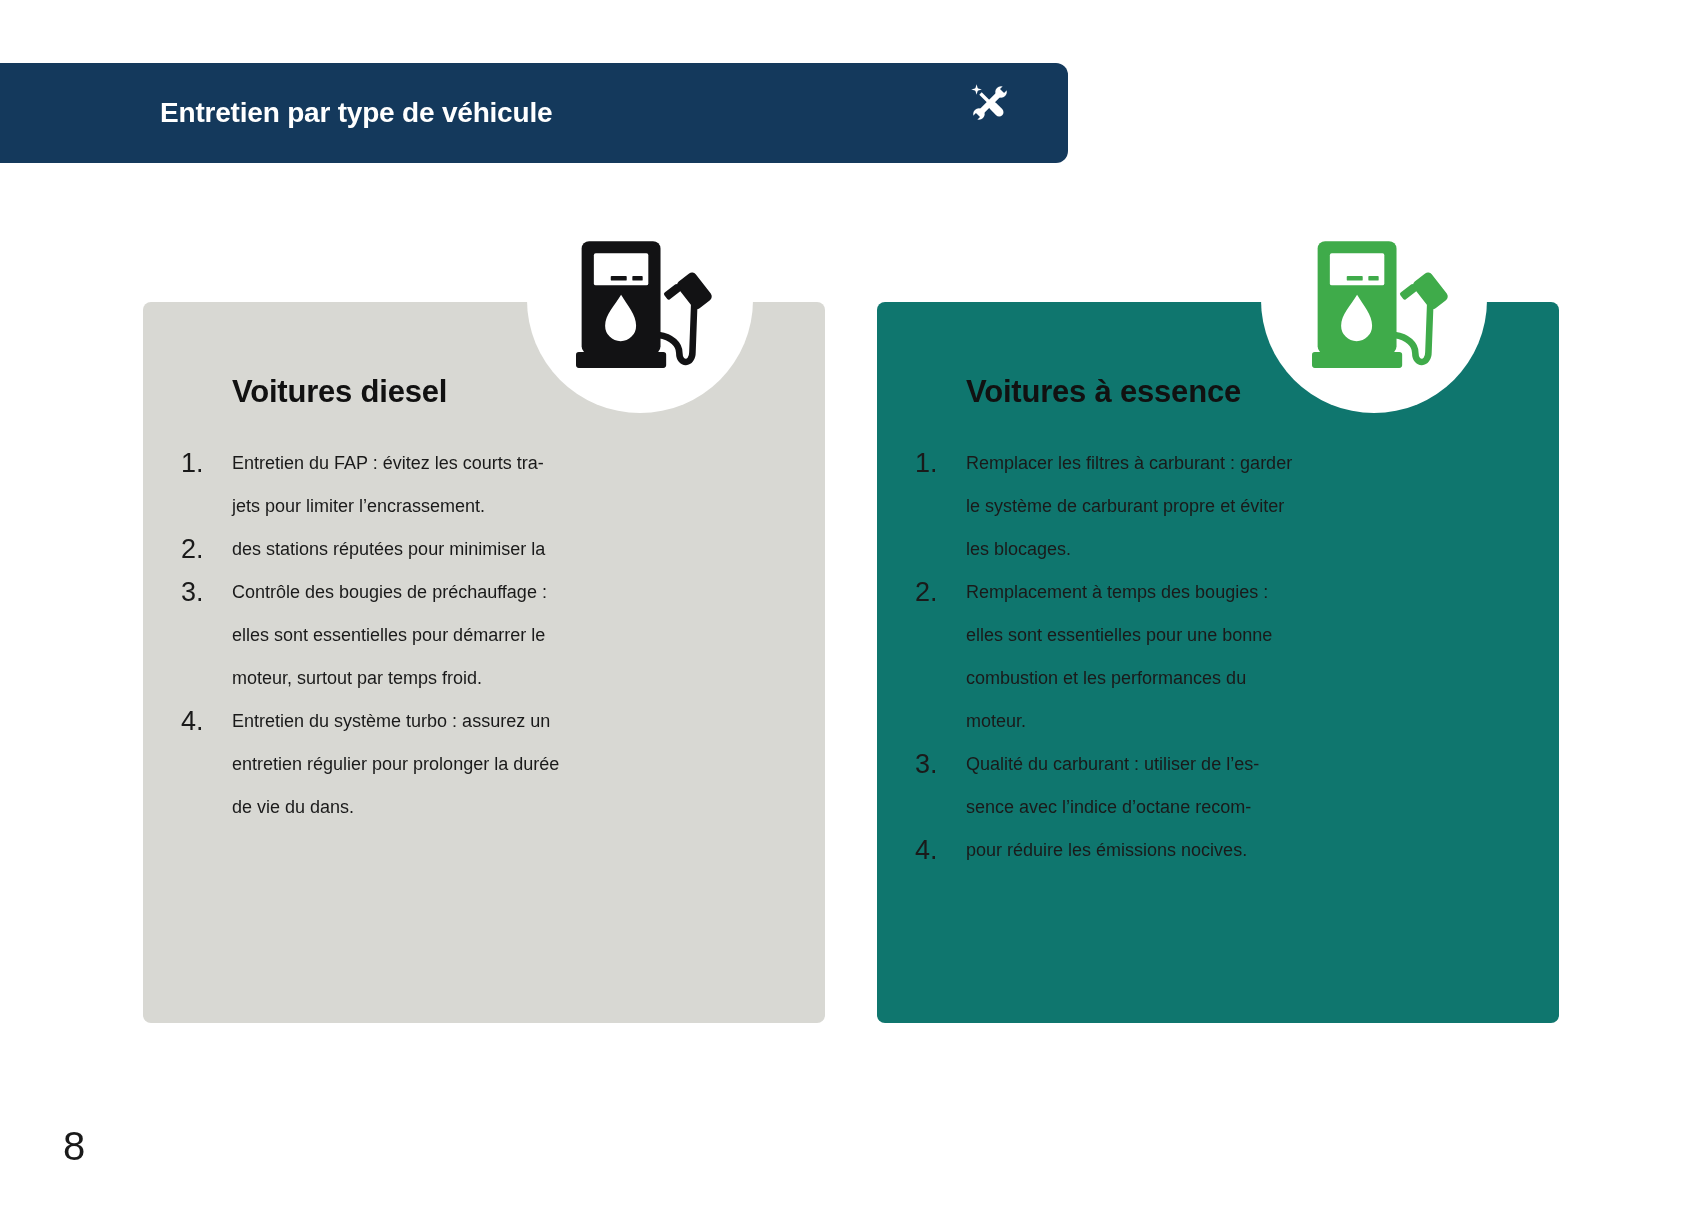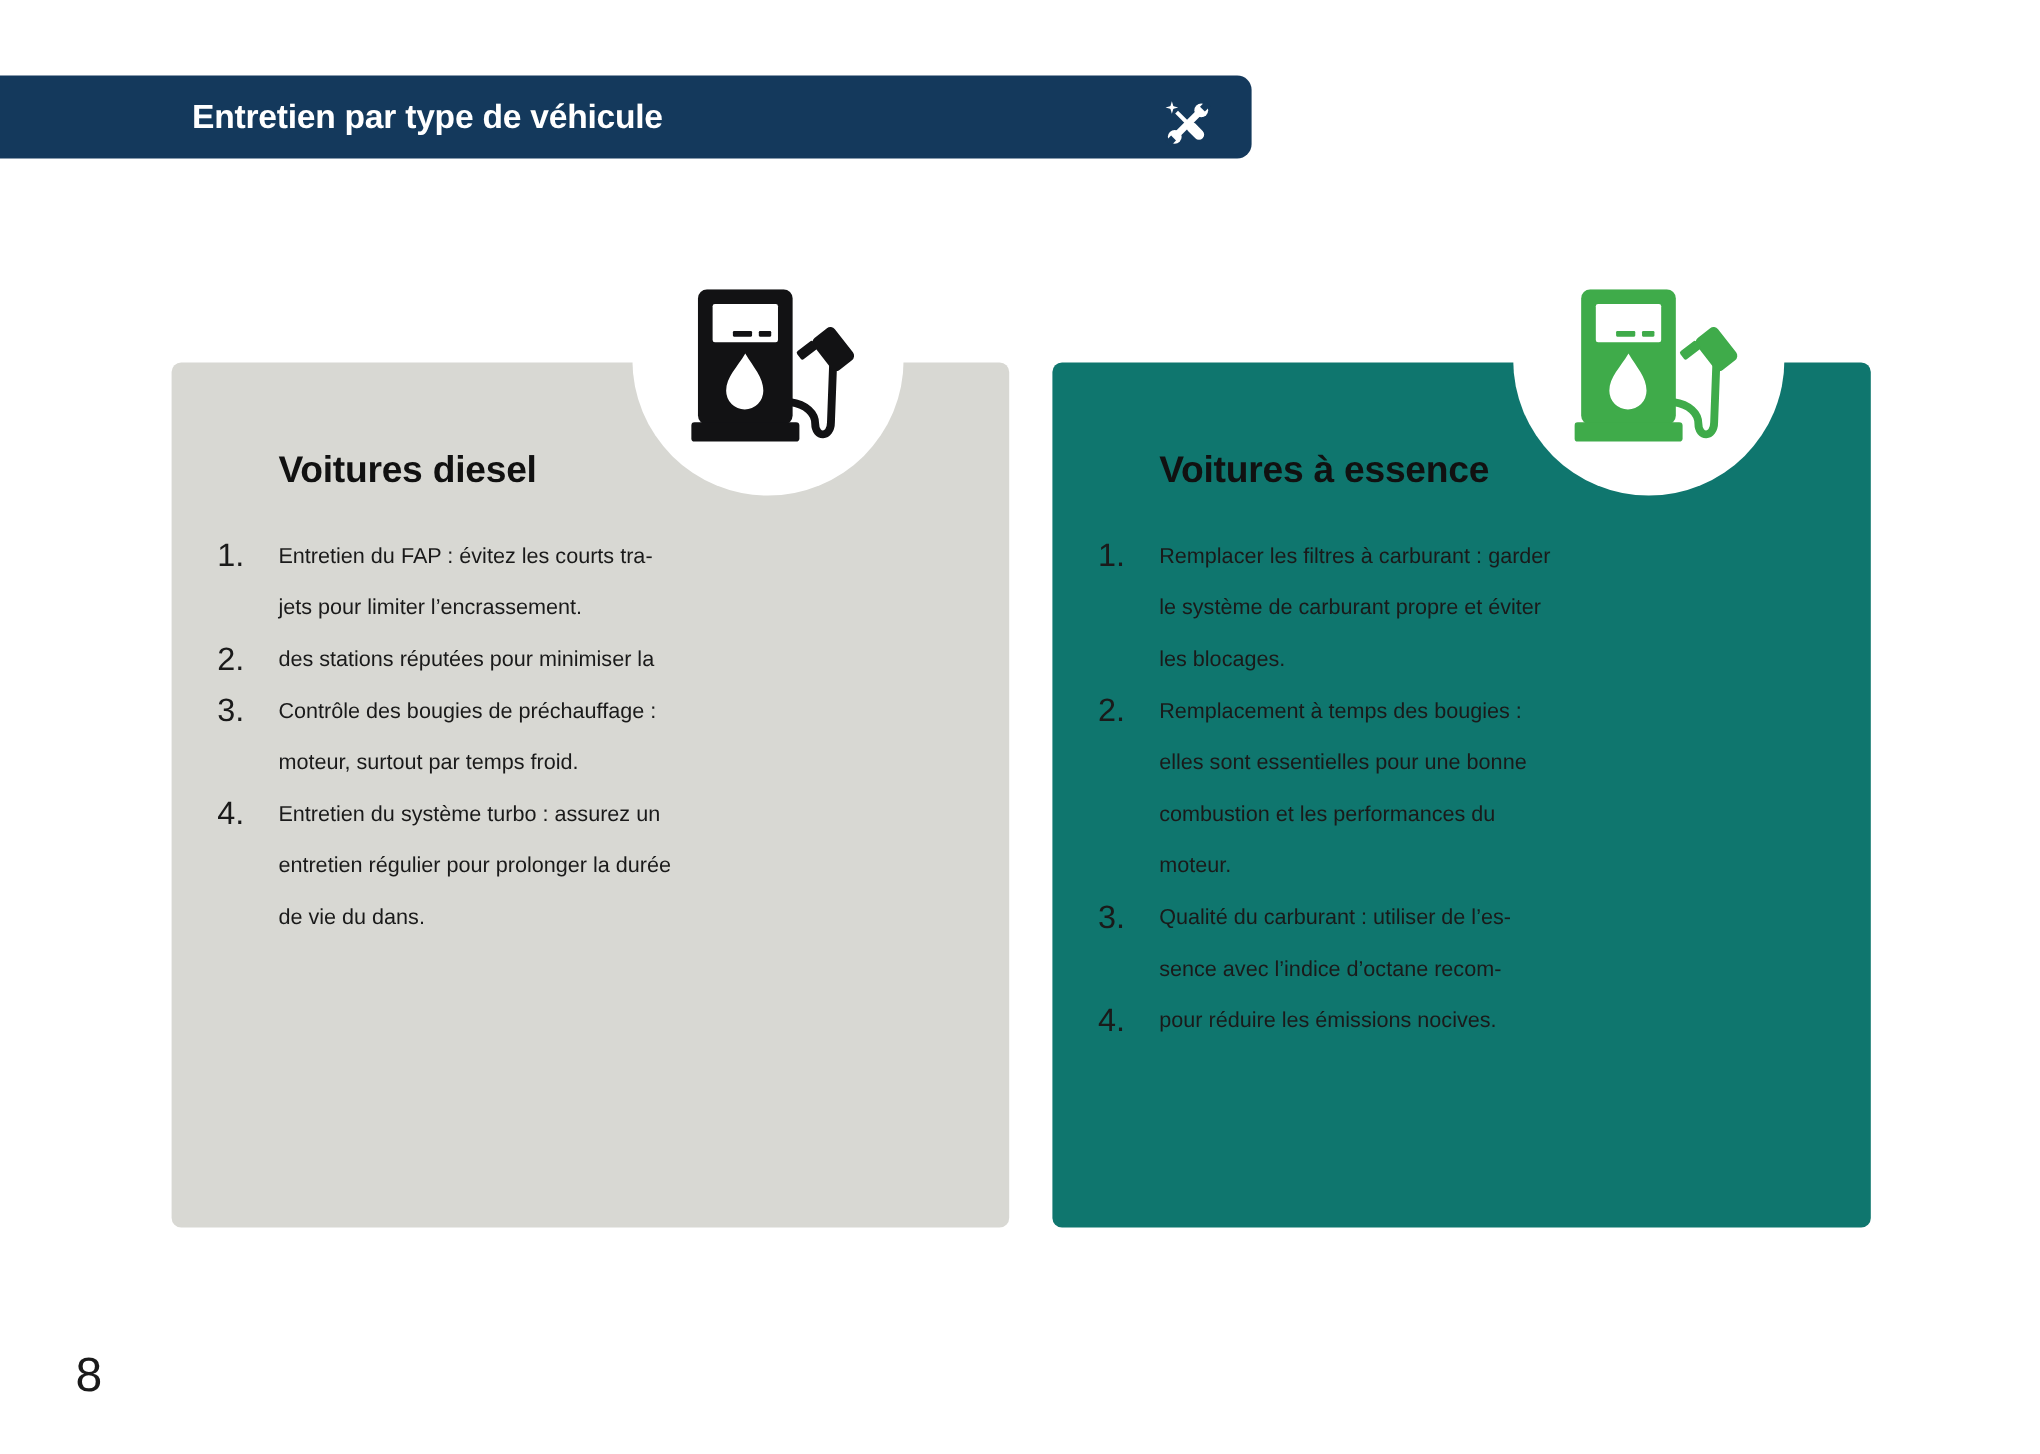--- a/index.html
+++ b/index.html
@@ -2,23 +2,23 @@
 <html lang="fr"><head>
 <meta charset="utf-8">
 <style>
   html,body{margin:0;padding:0;background:#fff;}
   .page{
     position:relative;width:1700px;height:1212px;background:#fff;overflow:hidden;
     font-family:"Liberation Sans",sans-serif;color:#1a1a1a;
   }
   
   .banner{
-    position:absolute;left:0;top:63px;width:1043px;height:69px;
+    position:absolute;left:0;top:63px;width:1043px;height:100px;
     border-radius:0 12px 12px 0;
-    display:flex;align-items:center;
+    display:flex;align-items:center;padding-left:25px;
   }
   .banner-title{
     position:absolute;left:160px;top:0;height:100%;display:flex;align-items:center;
     color:#fff;font-weight:bold;font-size:28px;letter-spacing:-0.2px;
   }
   .banner-icon{position:absolute;left:966px;top:16px;width:48px;height:48px;}
   
   .card{position:absolute;top:302px;width:682px;height:721px;border-radius:8px;}
   .card.diesel{left:143px;}
   .card.essence{left:877px;}
@@ -59,40 +59,41 @@
 
       <g fill="#ffffff">
         <rect x="46.5" y="22" width="7" height="34" transform="rotate(-45 50 50)"></rect>
         <rect x="41" y="50" width="18" height="36" rx="9" transform="rotate(-45 50 50)"></rect>
         <path d="M22 11 L25.2 22 L22 33 L18.8 22 Z"></path>
         <path d="M11 22 L22 18.8 L33 22 L22 25.2 Z"></path>
       </g>
     </svg>
   </div>
 
-  <div class="card diesel" style="background-color: rgb(216, 216, 211); padding-left: 16px;">
+  <div class="card diesel" style="background-color: rgb(216, 216, 211);">
     <div class="card-title">Voitures diesel</div>
     <div class="list">
       <div class="item">
         <div class="item-num">1.</div>
         <div class="item-text">
             <div class="txt-line">Entretien du FAP : évitez les courts tra-</div>
             <div class="txt-line">jets pour limiter l’encrassement.</div>
           </div>
       </div>
       <div class="item">
         <div class="item-num">2.</div>
         <div class="item-text">
             <div class="txt-line">des stations réputées pour minimiser la</div>
           </div>
       </div>
       <div class="item">
         <div class="item-num">3.</div>
         <div class="item-text">
             <div class="txt-line">Contrôle des bougies de préchauffage :</div>
+            <div class="txt-line">elles sont essentielles pour démarrer le</div>
             <div class="txt-line">moteur, surtout par temps froid.</div>
           </div>
       </div>
       <div class="item">
         <div class="item-num">4.</div>
         <div class="item-text">
             <div class="txt-line">Entretien du système turbo : assurez un</div>
             <div class="txt-line">entretien régulier pour prolonger la durée</div>
             <div class="txt-line">de vie du dans.</div>
           </div>

